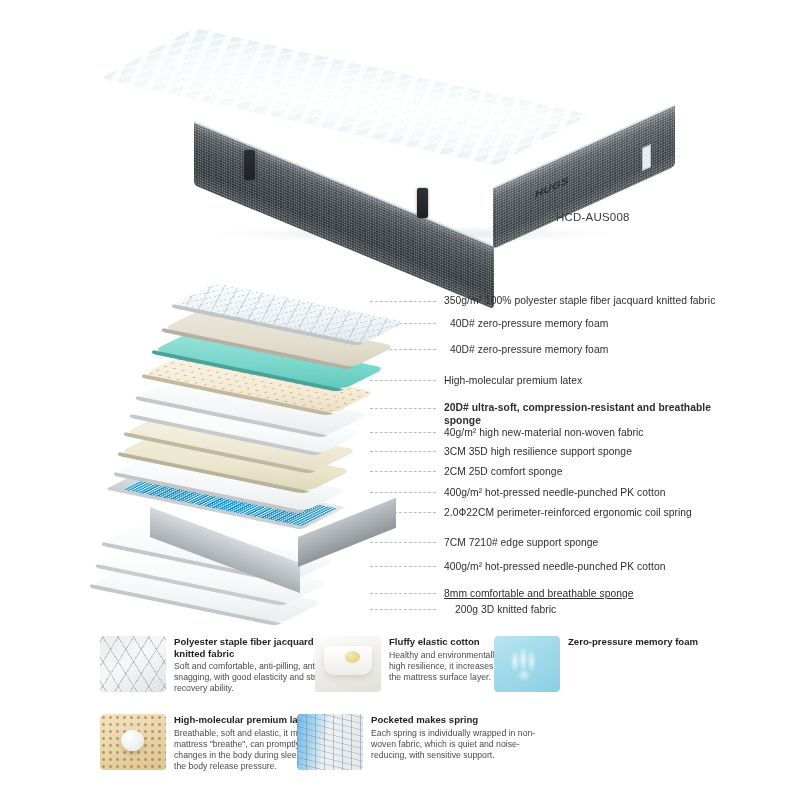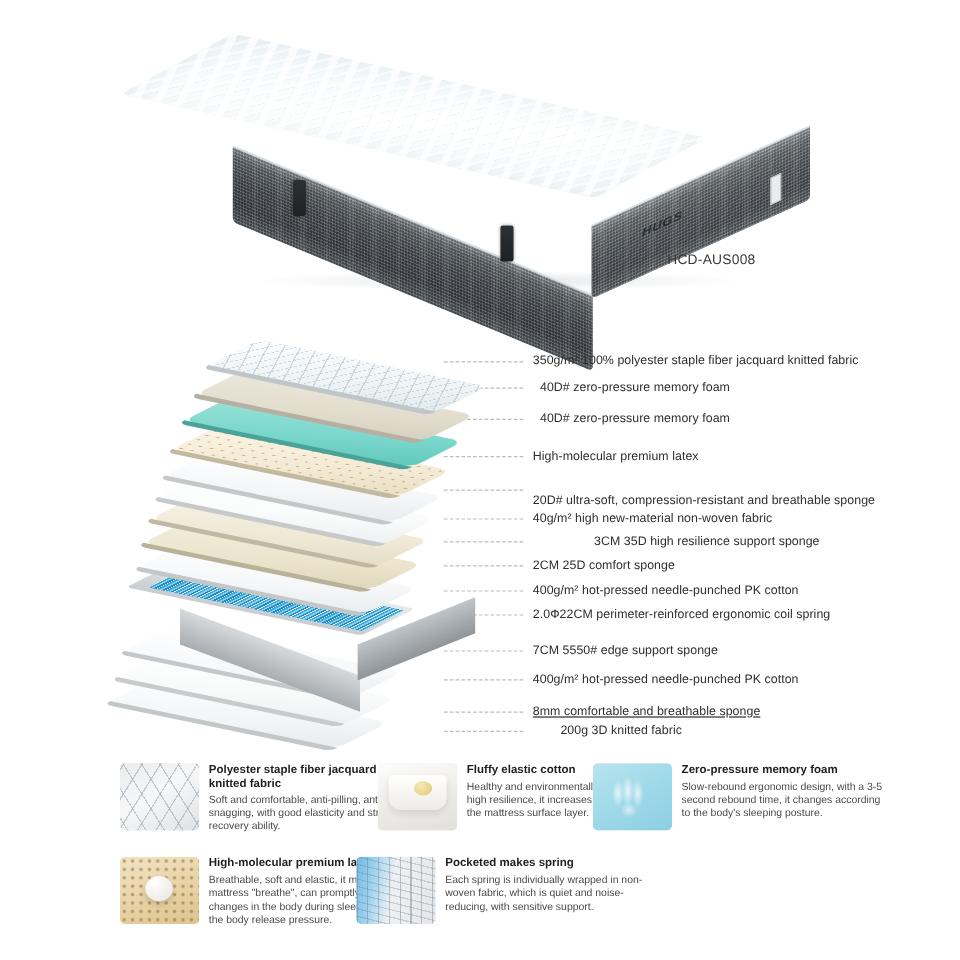--- a/index.html
+++ b/index.html
@@ -481,30 +481,30 @@
       <div class="leader" style="top:291px;"></div>
       <div class="leader" style="top:318px;"></div>
       <div class="leader" style="top:334px;"></div>
     </div>
 
     <div class="labels">
       <div class="label-item" style="top:20px;">350g/m² 100% polyester staple fiber jacquard knitted fabric</div>
       <div class="label-item" style="top:43px; left:6px;">40D# zero-pressure memory foam</div>
       <div class="label-item" style="top:69px; left:6px;">40D# zero-pressure memory foam</div>
       <div class="label-item" style="top:100px;">High-molecular premium latex</div>
-      <div class="label-item" style="top:137px;">20D# ultra-soft, compression-resistant and breathable sponge</div>
+      <div class="label-item" style="top:127px;font-weight:bold;">20D# ultra-soft, compression-resistant and breathable sponge</div>
       <div class="label-item" style="top:152px;">40g/m² high new-material non-woven fabric</div>
-      <div class="label-item" style="top:171px;text-align:center;">3CM 35D high resilience support sponge</div>
+      <div class="label-item" style="top:171px;">3CM 35D high resilience support sponge</div>
       <div class="label-item" style="top:191px;">2CM 25D comfort sponge</div>
       <div class="label-item" style="top:212px;">400g/m² hot-pressed needle-punched PK cotton</div>
       <div class="label-item" style="top:232px;">2.0Ф22CM perimeter-reinforced ergonomic coil spring</div>
-      <div class="label-item" style="top:262px;">7CM 5550# edge support sponge</div>
+      <div class="label-item" style="top:262px;">7CM 7210# edge support sponge</div>
       <div class="label-item" style="top:286px;">400g/m² hot-pressed needle-punched PK cotton</div>
       <div class="label-item" style="top:313px;text-decoration:underline;">8mm comfortable and breathable sponge</div>
-      <div class="label-item" style="top:329px; left:23px;">200g 3D knitted fabric</div>
+      <div class="label-item" style="top:329px; left:11px;">200g 3D knitted fabric</div>
     </div>
   </div>
 
   <div class="features">
     <div class="divider-top"></div>
 
     <div class="fcard" style="left:100px; top:16px;">
       <div class="fthumb">
           <div class="th-quilt"></div>
         </div>
@@ -523,21 +523,20 @@
         <div class="fdesc">Healthy and environmentally friendly, with high resilience, it increases the fluffiness of the mattress surface layer.</div>
       </div>
     </div>
 
     <div class="fcard" style="left:494px; top:16px;">
       <div class="fthumb">
           <div class="th-memory"></div>
         </div>
       <div class="ftext">
         <div class="ftitle">Zero-pressure memory foam</div>
-        <div class="fdesc">Slow-rebound ergonomic design, with a 3-5 second rebound time, it changes according to the body's sleeping posture.</div>
       </div>
     </div>
 
     <div class="fcard" style="left:100px; top:94px;">
       <div class="fthumb">
           <div class="th-latex"></div>
         </div>
       <div class="ftext">
         <div class="ftitle">High-molecular premium latex</div>
         <div class="fdesc">Breathable, soft and elastic, it makes the mattress "breathe", can promptly respond to changes in the body during sleep, and help the body release pressure.</div>

